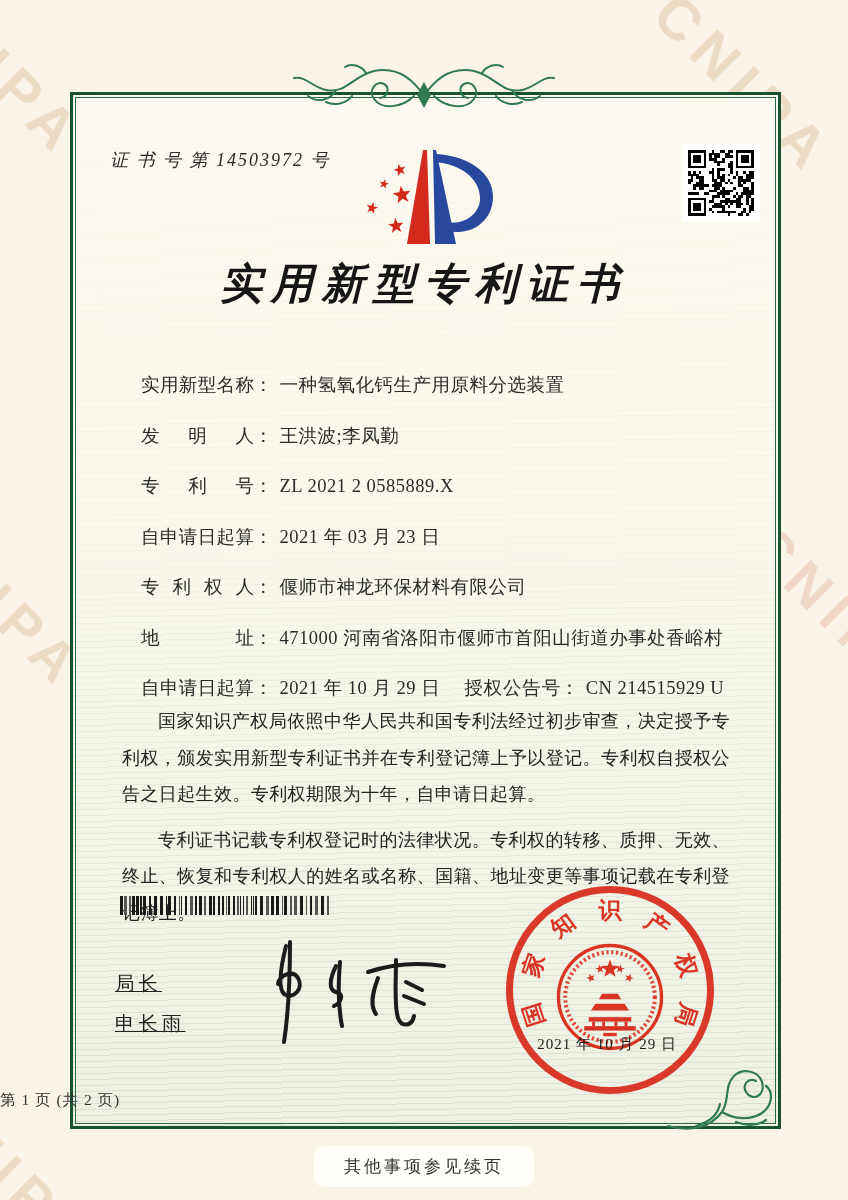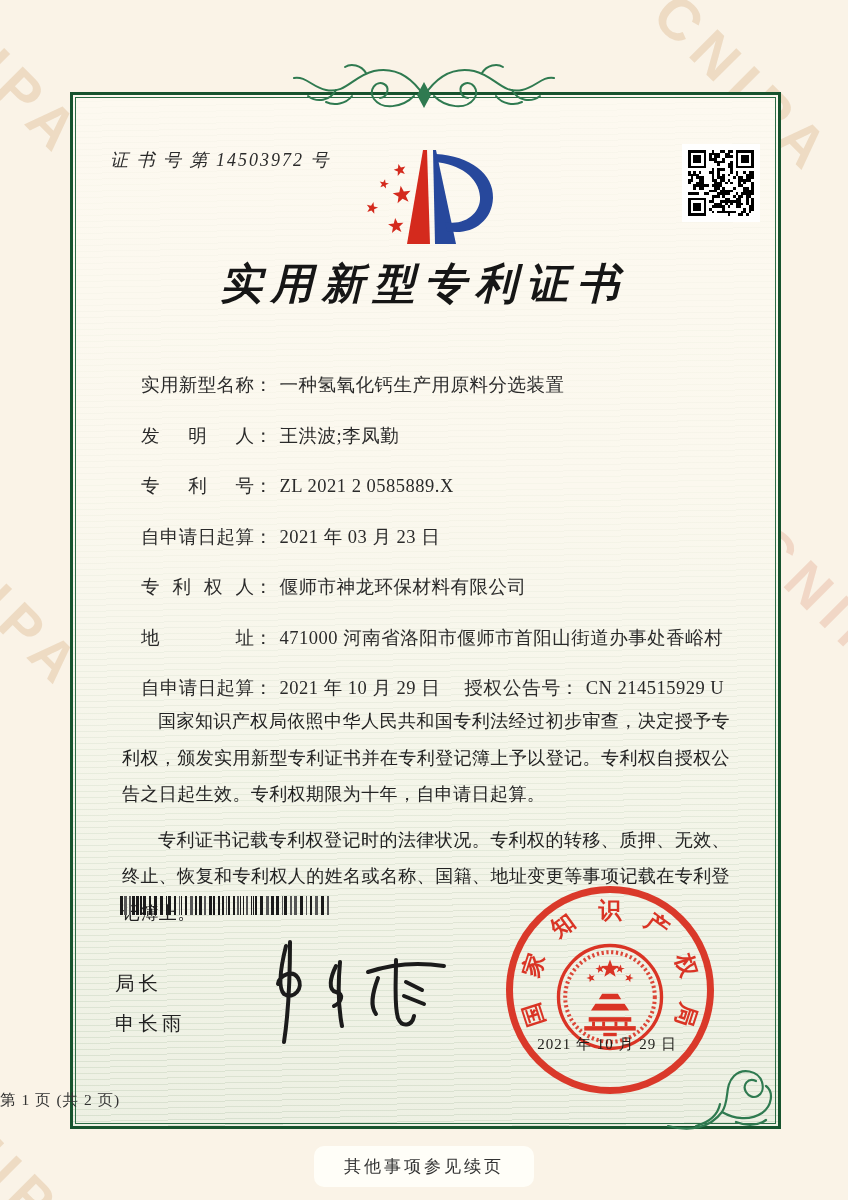--- a/index.html
+++ b/index.html
@@ -82,21 +82,21 @@
   .body-text{
     position:absolute;left:113px;top:694px;width:626px;z-index:3;
     font-size:18px;line-height:36.5px;color:#222;
     text-align:justify;letter-spacing:0.4px;
   }
   .body-text p{margin:9px;text-indent:2em;}
 
   
   .barcode{position:absolute;left:120px;top:896px;z-index:3;}
   .officer{position:absolute;left:115px;top:970px;z-index:3;font-size:19.5px;color:#222;letter-spacing:4px;}
-  .officer div{margin-bottom:13px;}
+  .officer div{margin-bottom:13px;text-decoration:underline;}
   .sign{position:absolute;left:250px;top:936px;z-index:3;}
 
   .seal{
     position:absolute;left:505px;top:885px;width:210px;height:210px;z-index:4;
   }
   .seal .ring{
     position:absolute;inset:1px;border:7px solid rgba(216,41,26,0.92);
     border-radius:50%;box-sizing:border-box;
   }
   .seal-char{

